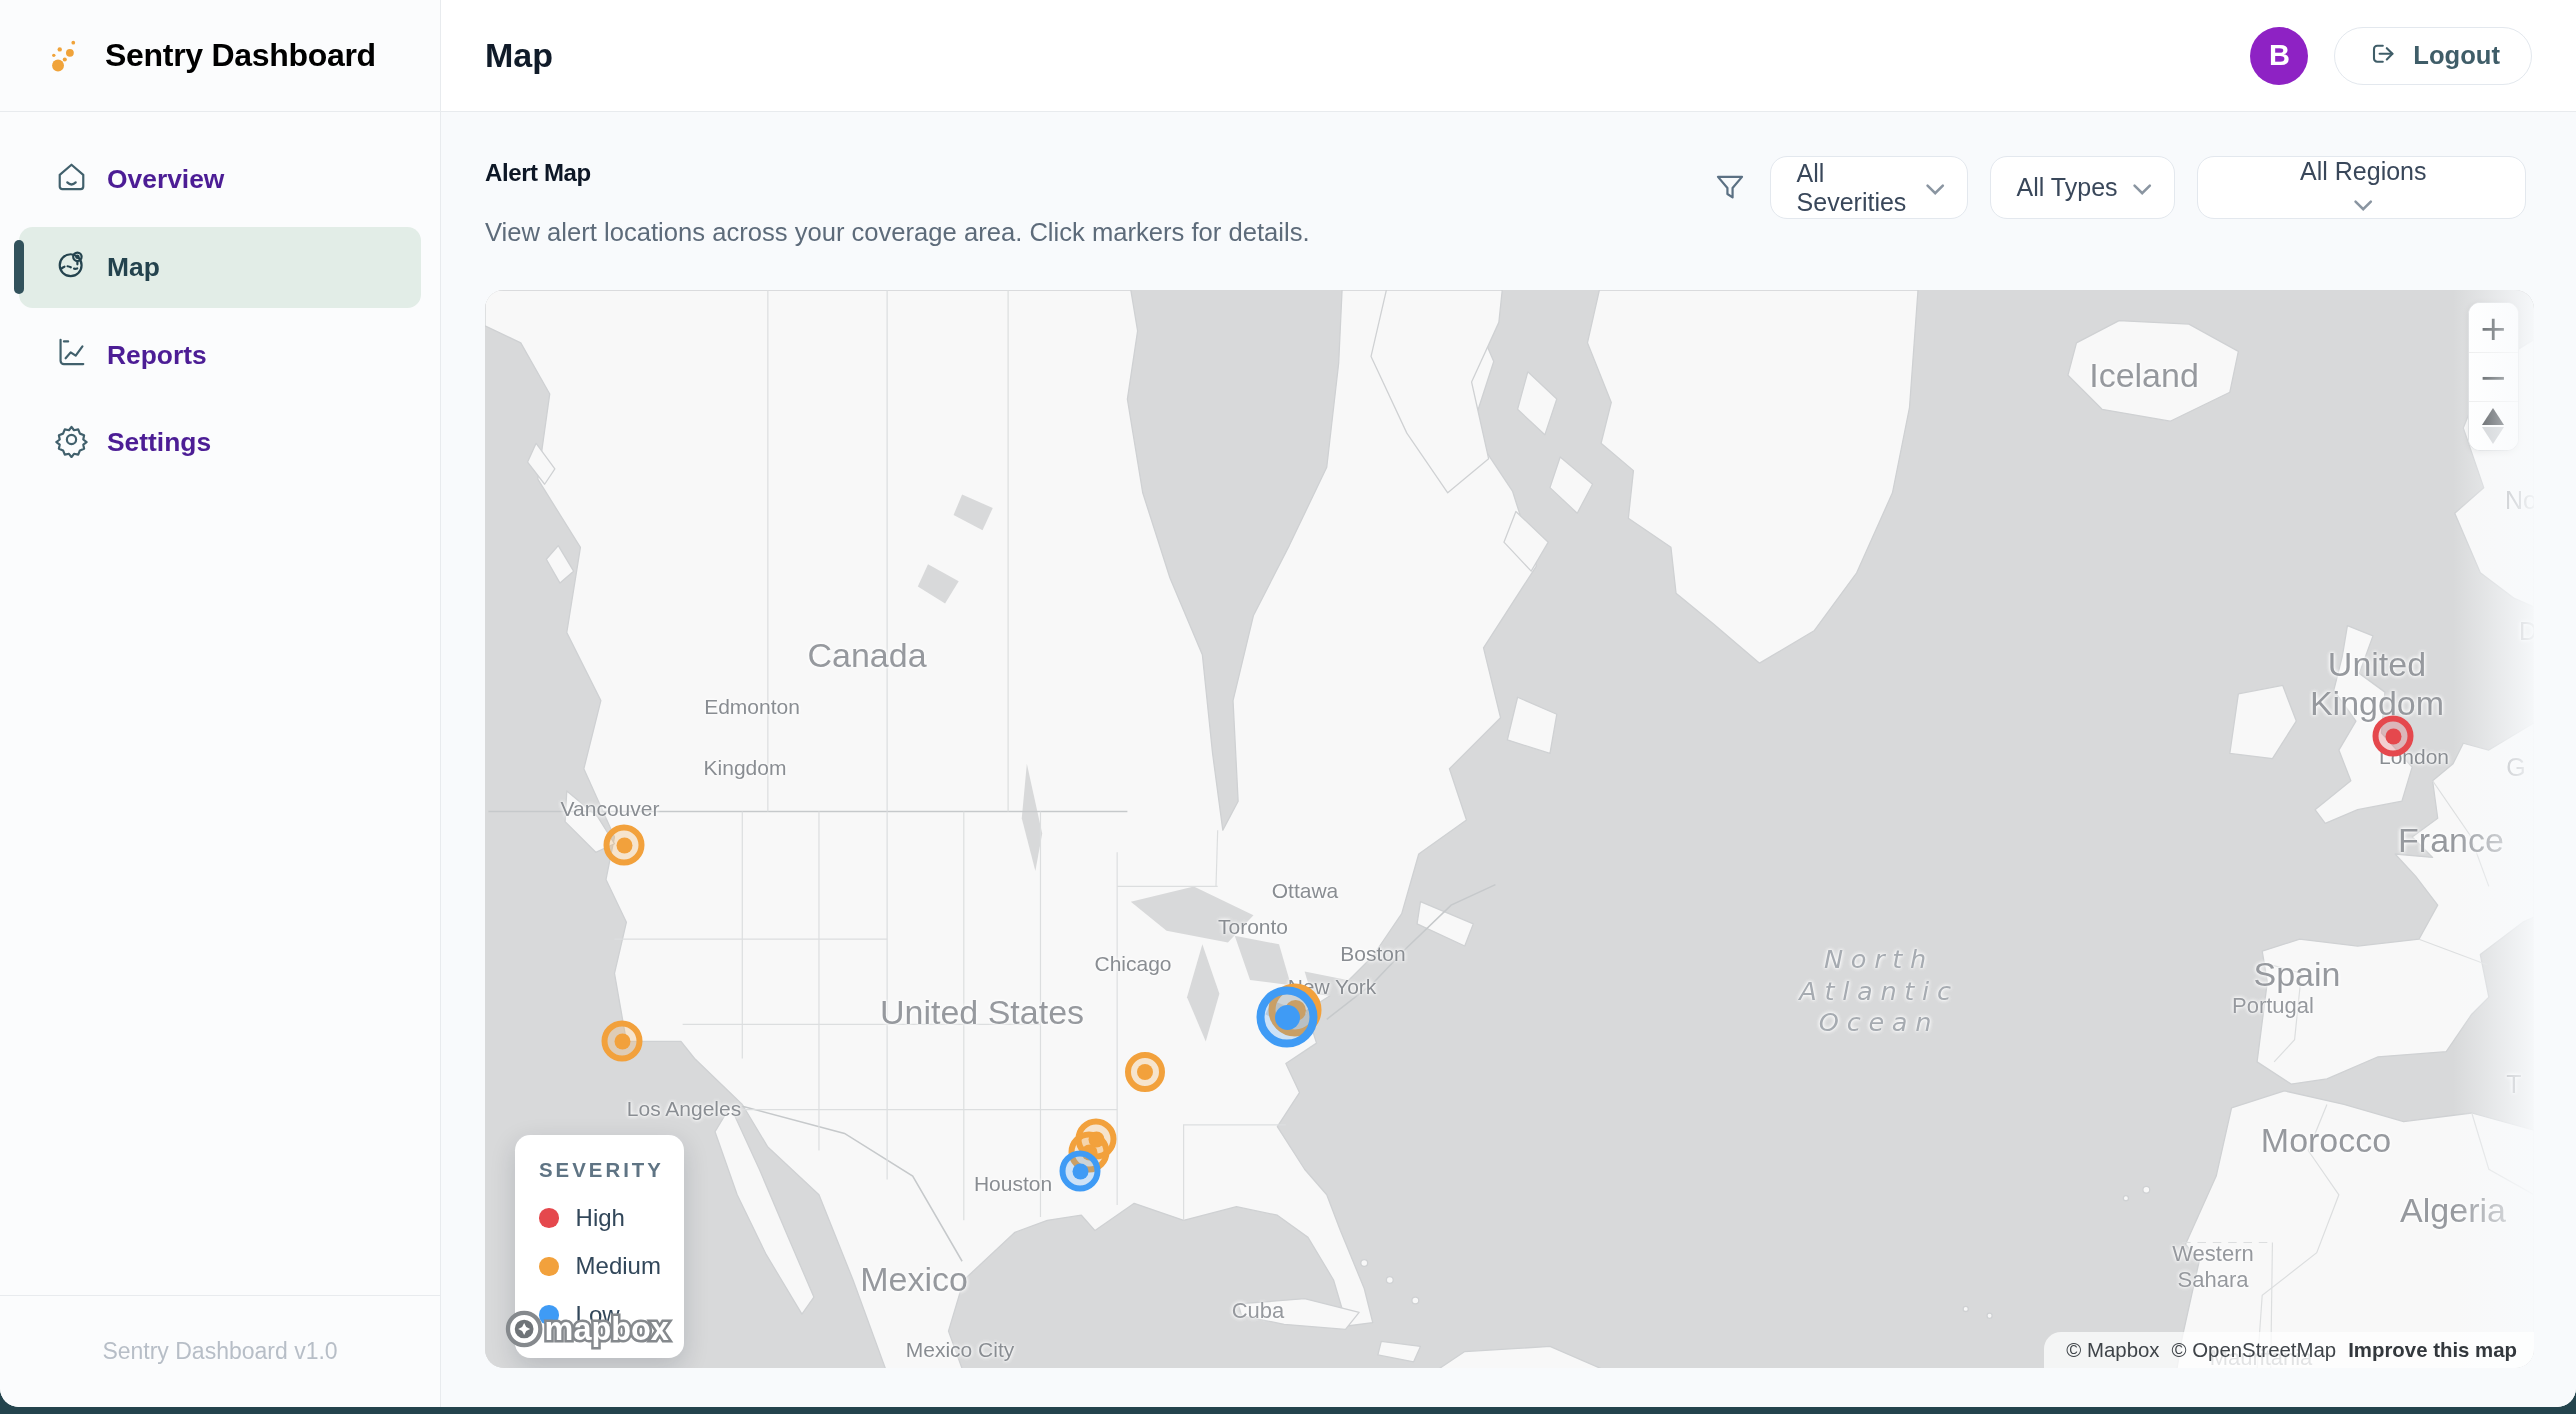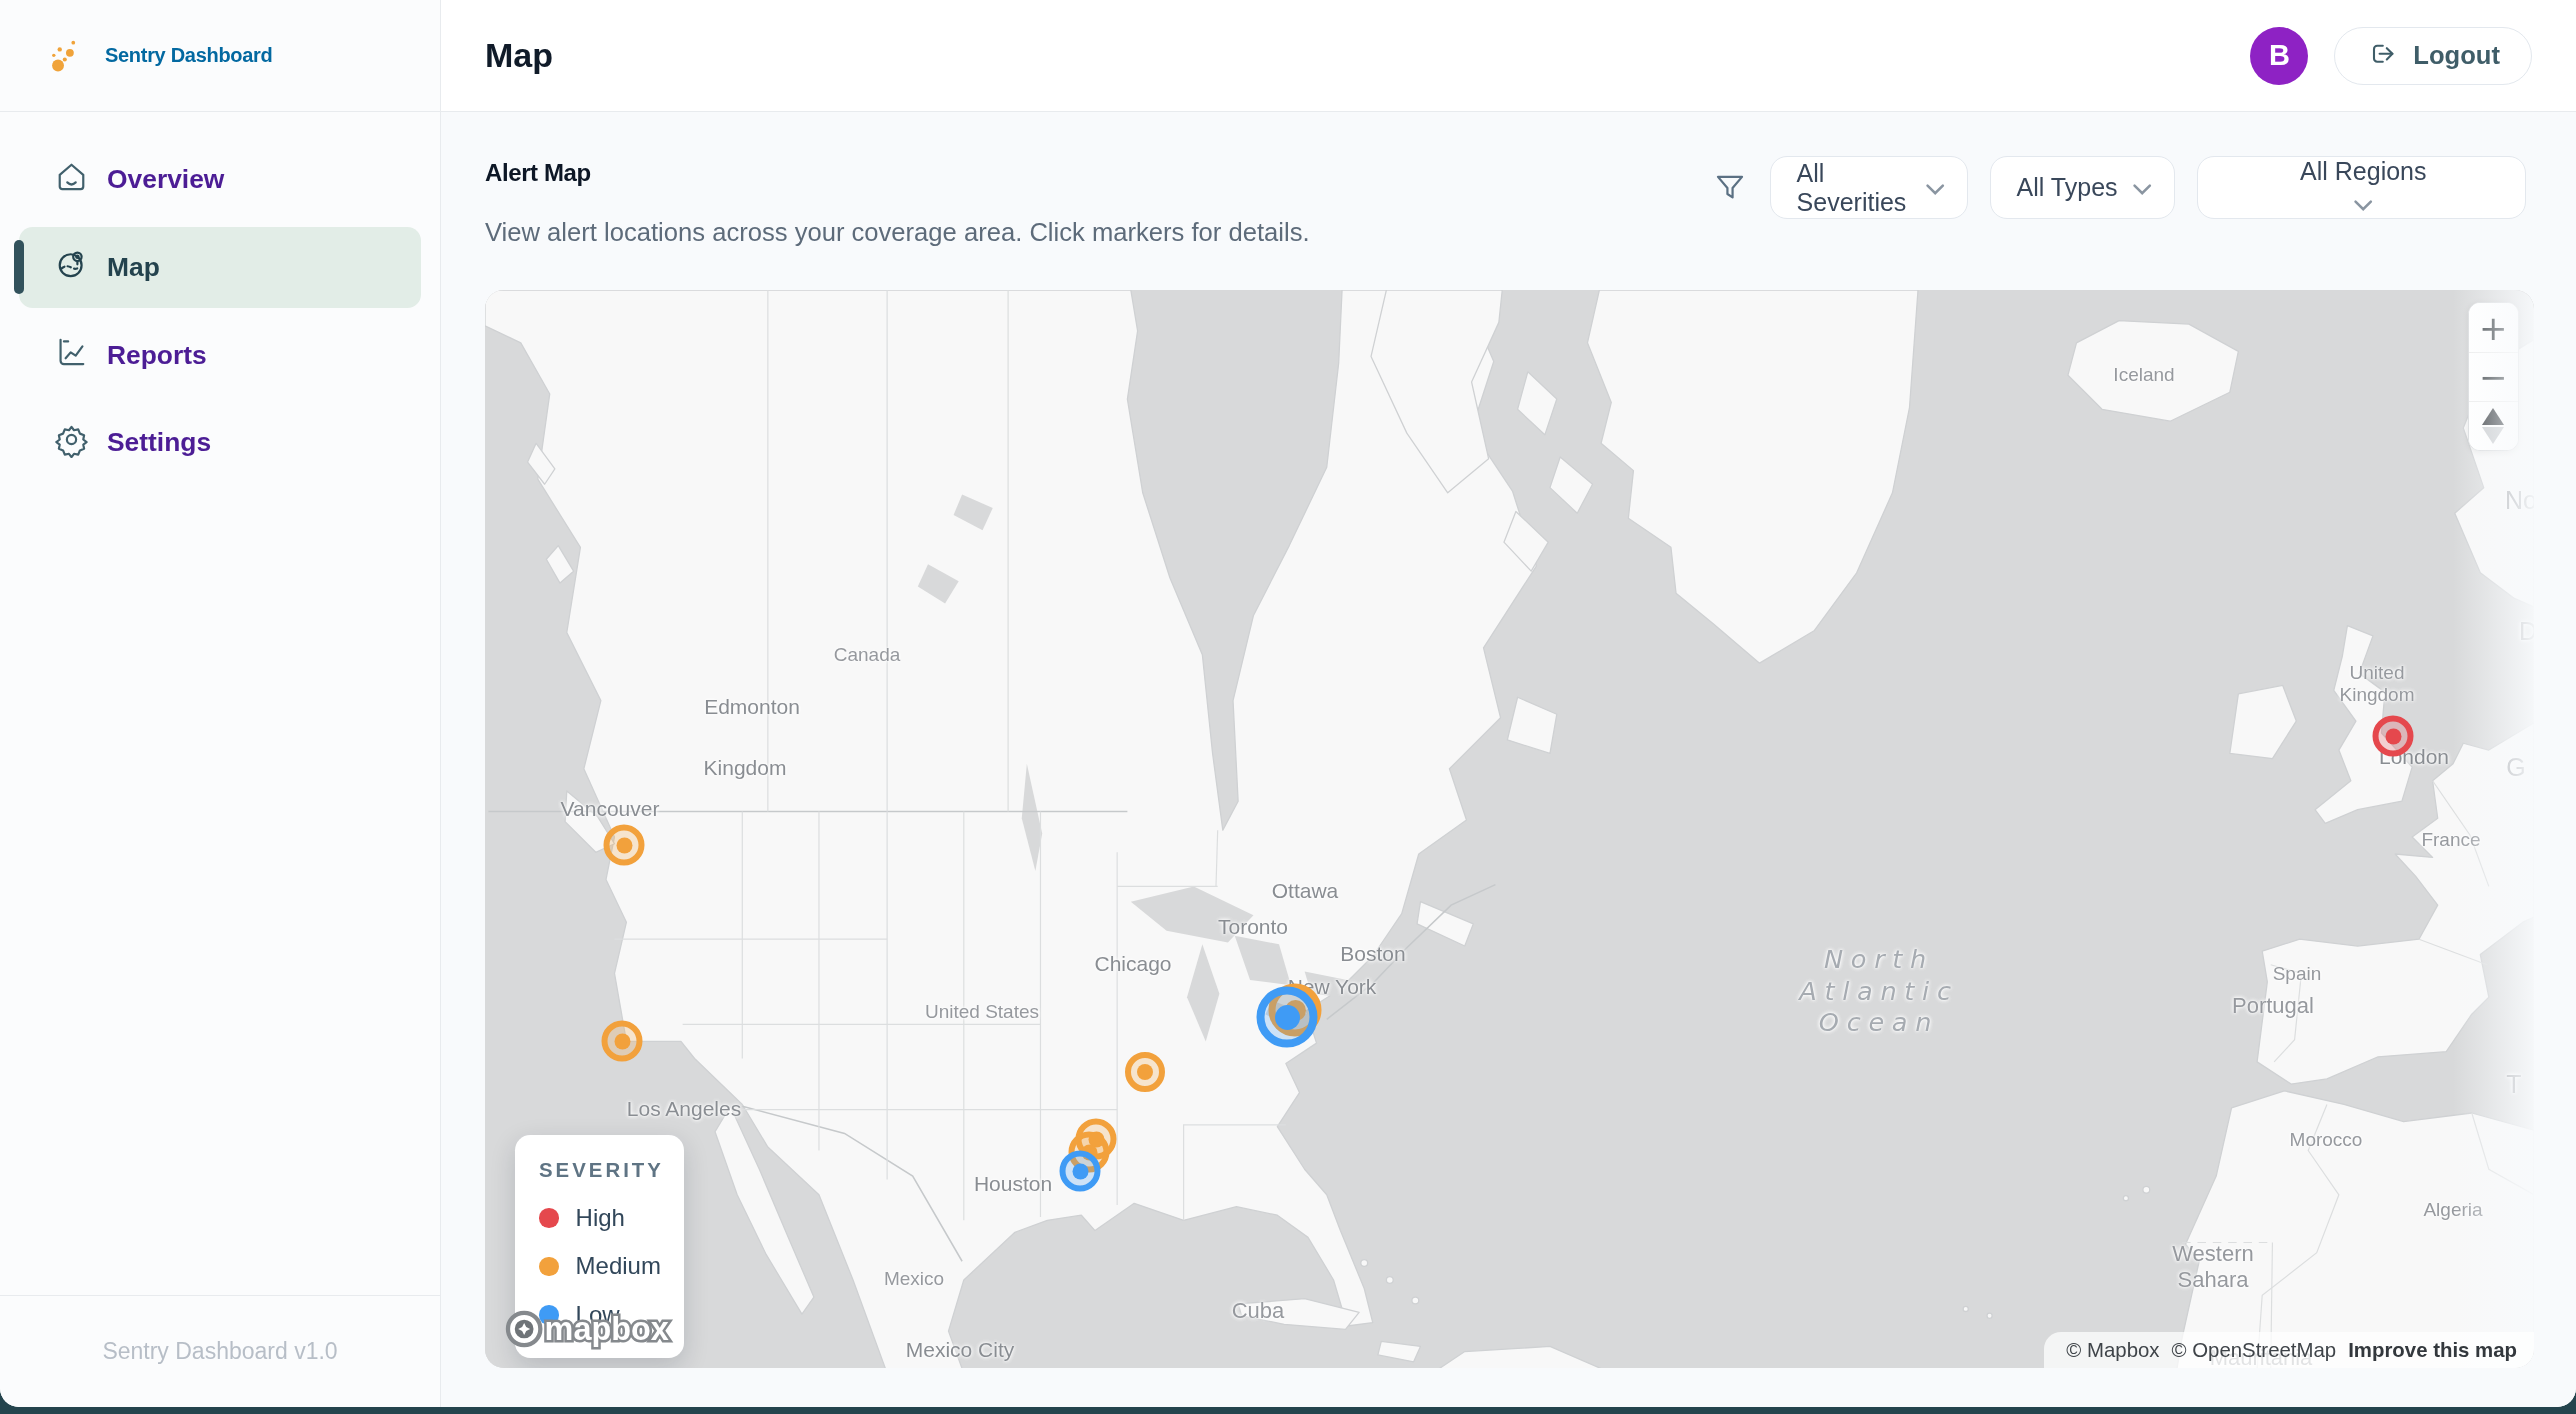--- a/index.html
+++ b/index.html
@@ -6,21 +6,21 @@
   html,body { width:2576px; height:1414px; overflow:hidden; }
   body { background:#24444d; font-family:"Liberation Sans","DejaVu Sans",sans-serif; }
   .app { width:2576px; height:1407px; background:#ffffff; display:flex;
          border-radius:0 0 19px 19px; overflow:hidden; }
 
   
   .sidebar { width:441px; background:#fbfcfd; border-right:1.7px solid #e8ebee;
              display:flex; flex-direction:column; }
   .brand { height:112px; border-bottom:1.7px solid #e8ebee; display:flex; align-items:center;
            padding-left:47px; gap:19px; flex:0 0 auto; }
-  .brand-title { font-size:20px; font-weight:700; color:#0369a1; letter-spacing:-0.3px; }
+  .brand-title { font-size:32px; font-weight:700; color:#000000; letter-spacing:-0.3px; }
   .nav { padding:27px 19px; flex:1; }
   .nav-item { position:relative; height:81px; margin-bottom:6.8px; display:flex; align-items:center;
               gap:17px; padding-left:34px; border-radius:13.6px; cursor:pointer;
               color:#4c1d95; font-size:26.4px; font-weight:600; }
   .nav-item svg { width:37px; height:37px; stroke:#41606c; fill:none; stroke-width:2.6;
                   stroke-linecap:round; stroke-linejoin:round; flex:0 0 auto; }
   .nav-item.active { background:#e2ede7; color:#24434e; }
   .nav-item.active svg { stroke:#24434e; }
   .nav-item.active::before { content:""; position:absolute; left:-5.1px; top:13.6px; width:10.2px;
                              height:54px; border-radius:6px; background:#32525c; }
@@ -58,21 +58,21 @@
   
   .map { position:absolute; left:44px; top:178px; width:2049px; height:1078px; border-radius:19px;
          overflow:hidden; background:#d8d9da; }
   .map > svg.land { position:absolute; inset:0; }
   .map::after { content:""; position:absolute; top:0; right:0; width:81px; height:100%;
                 background:linear-gradient(to right, rgba(248,250,252,0), rgba(248,250,252,.92));
                 pointer-events:none; }
   .mlabel { position:absolute; transform:translate(-50%,-50%); white-space:pre; text-align:center;
             font-weight:500; color:#8f9296;
             text-shadow:0 0 4.3px #fff,0 0 4.3px #fff,0 0 1.7px #fff; pointer-events:none; }
-  .mlabel.country { font-size:19px; color:#96999e; }
+  .mlabel.country { font-size:34px; color:#96999e; }
   .mlabel.city    { font-size:21px; color:#898d92; }
   .mlabel.small   { font-size:22px; }
   .mlabel.partial { font-size:25px; color:#96999e; }
   .mlabel.ocean { font-size:25.6px; font-weight:400; font-style:italic; letter-spacing:7.7px;
                   line-height:31.5px; color:#a6abb1; font-family:"DejaVu Sans",sans-serif; }
   .marker { position:absolute; border-radius:50%; transform:translate(-50%,-50%); cursor:pointer; }
   .marker i { position:absolute; left:50%; top:50%; transform:translate(-50%,-50%);
               border-radius:50%; display:block; }
 
   .ctrl { position:absolute; right:15.3px; top:12px; width:51px; background:#fff;

